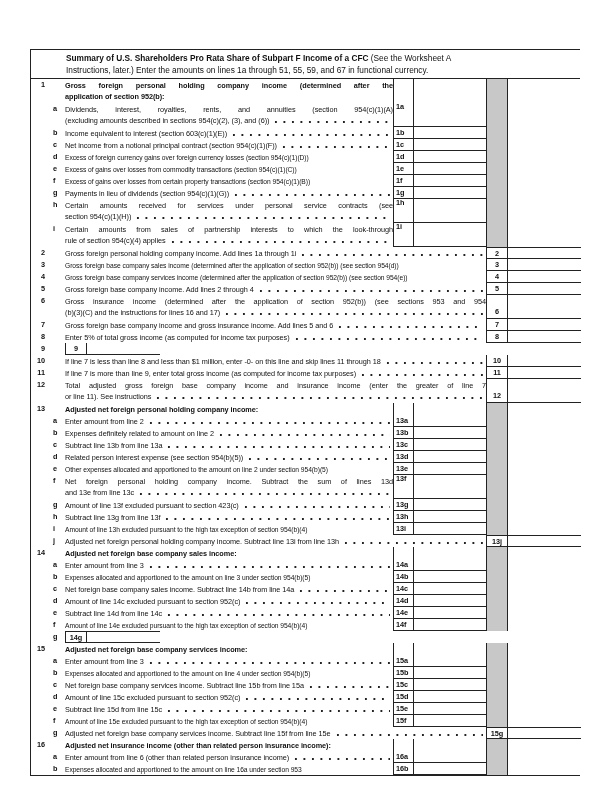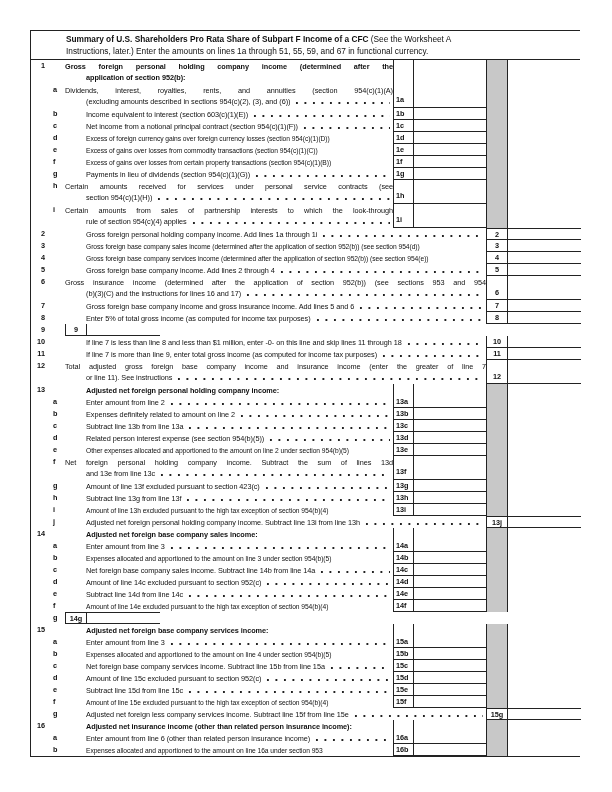--- a/index.html
+++ b/index.html
@@ -1,53 +1,53 @@
 <!DOCTYPE html>
 <html><head>
 <meta charset="utf-8">
 <style>
   * { margin:0; padding:0; box-sizing:border-box; }
   html,body { width:612px; height:792px; background:#ffffff;
     font-family:"Liberation Sans","DejaVu Sans",sans-serif; color:#111; }
   .page { position:relative; width:612px; height:792px; overflow:hidden; }
-  .form { position:absolute; left:30px; top:30px; width:550px;
+  .form { position:absolute; left:30px; top:49px; width:550px;
     border-top:1px solid #222; border-left:1px solid #222; border-bottom:1px solid #222; }
   
   .hdrblock { padding:2px 4px 2px 35px; border-bottom:1px solid #222;
     font-size:8.3px; line-height:12.2px; min-height:28px; }
   .hdrblock b { font-weight:bold; }
   
   .row { display:flex; align-items:stretch; height:12px; font-size:7.3px; line-height:11.6px; }
   .row.h2 { height:24px; }
   .c-num { width:17px; text-align:right; padding-right:3px; font-weight:bold; flex:none; }
   .c-letter { width:17px; padding-left:5px; font-weight:bold; flex:none; }
   .c-desc { flex:none; width:328px; padding-top:0.4px; overflow:hidden; letter-spacing:-0.05px; }
   .row.outer .c-desc { width:421px; }
   .row.small .c-desc { font-size:6.7px; }
   .row.hdr .c-desc { font-weight:bold; }
   .c-desc.flexline { display:flex; align-items:flex-start; }
-  .c-desc .text { white-space:nowrap;margin-left:21px; }
+  .c-desc .text { white-space:nowrap; }
   .l1 { display:block; text-align:justify; text-align-last:justify; white-space:normal; }
   .l2row { display:flex; align-items:flex-start; }
   .dots { flex:1 1 auto; height:8px; align-self:flex-start; margin:0 3px 0 5px;
     background-image:radial-gradient(circle at 2px 7px, #222 0.85px, transparent 1.15px);
     background-size:8.5px 10px; background-repeat:repeat-x; }
   
   .c-A { width:20px; flex:none; border-left:1px solid #222; font-weight:bold;
     display:flex; align-items:center; padding-left:2px; }
   .c-B { width:73px; flex:none; border-left:1px solid #222; }
   .c-C { width:22px; flex:none; border-left:1px solid #222; border-right:1px solid #222; }
   .c-D { width:73px; flex:none; }
   .row:not(.hdr) .c-A, .row:not(.hdr) .c-B { border-bottom:1px solid #222; }
   .c-C.shade { background:#c8c8c8; }
   .c-C.lbl { background:#fff; border-bottom:1px solid #222; font-weight:bold;
     display:flex; align-items:center; justify-content:center; }
   .c-D.entry { border-bottom:1px solid #222; }
   .row .topline { border-top:1px solid #222; }
-  .row.h2 .c-A { align-items:flex-end; padding-bottom:2px;text-align:center; }
+  .row.h2 .c-A { align-items:flex-end; padding-bottom:14px;text-align:center; }
   .row.h2 .c-C.lbl { align-items:flex-end; padding-bottom:1px; }
 </style>
 </head>
 <body>
 
 <div class="page">
   <div class="form">
     <div class="hdrblock">
       <b>Summary of U.S. Shareholders Pro Rata Share of Subpart F Income of a CFC</b><span> (See the Worksheet A</span><br>
       <span>Instructions, later.) Enter the amounts on lines 1a through 51, 55, 59, and 67 in functional currency.</span>
@@ -586,21 +586,21 @@
           </div>
           <div class="c-A">15f</div>
           <div class="c-B"></div>
           <div class="c-C shade"></div>
           <div class="c-D"></div>
         </div>
         <div class="row outer">
           <div class="c-num"></div>
           <div class="c-letter">g</div>
           <div class="c-desc flexline">
-            <div class="text">Adjusted net foreign less company services income. Subtract line 15f from line 15e</div>
+            <div class="text">Adjusted net foreign base company services income. Subtract line 15f from line 15e</div>
             <div class="dots"></div>
           </div>
           <div class="c-C lbl topline">15g</div>
           <div class="c-D entry topline"></div>
         </div>
         <div class="row hdr">
           <div class="c-num">16</div>
           <div class="c-letter"></div>
           <div class="c-desc flexline">
             <div class="text">Adjusted net insurance income (other than related person insurance income):</div>

